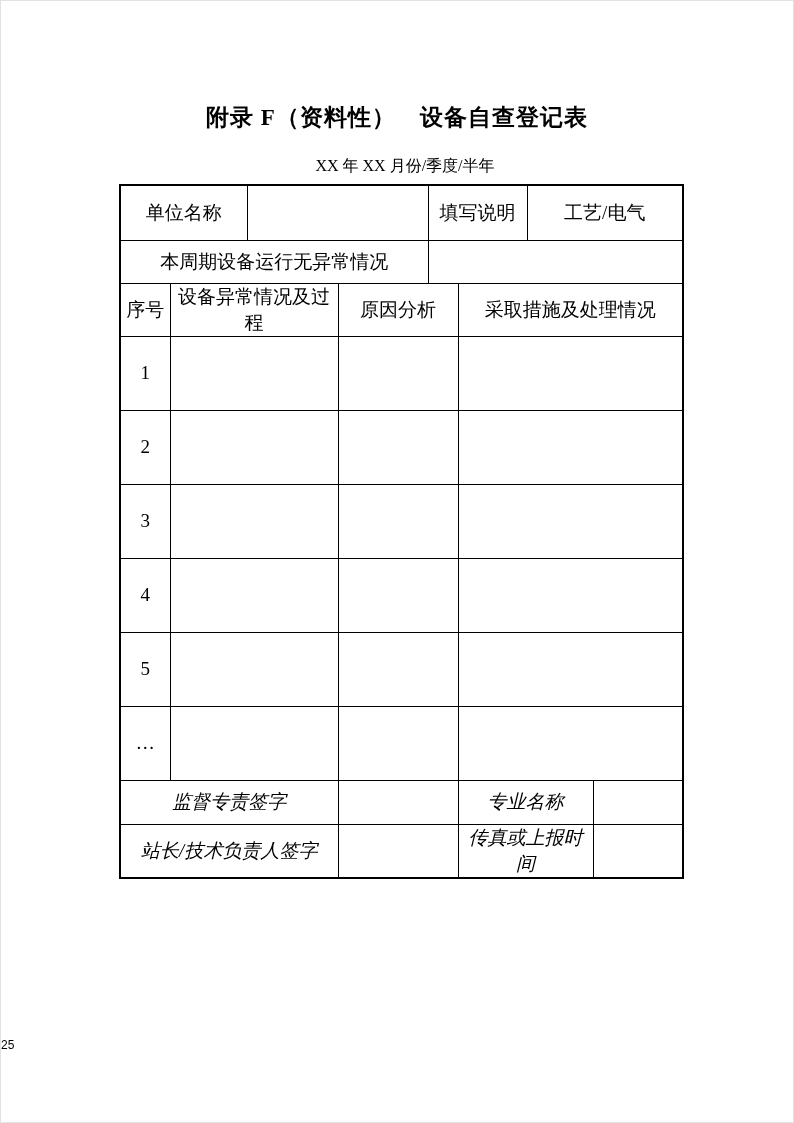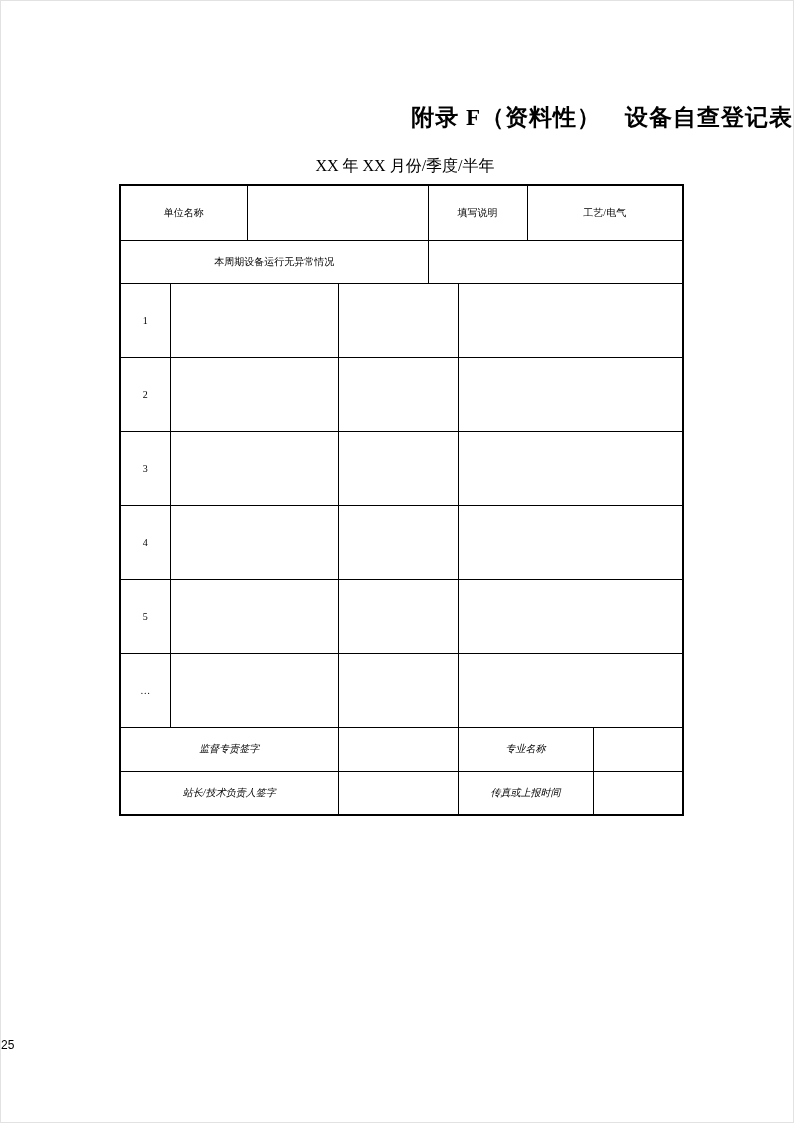--- a/index.html
+++ b/index.html
@@ -12,21 +12,21 @@
     position: relative;
     overflow: hidden;
   }
   .page {
     width: 794px; height: 1123px;
     border: 1px solid #e2e2e2;
     position: relative;
   }
   .doc-title {
     margin: 104px 0 16px 0;
-    text-align: right;
+    text-align: center;
     font-size: 23px;
     line-height: 26px;
     font-weight: bold;
     letter-spacing: 1px;
   }
   .doc-subtitle {
     margin: 26px 0 0 16px;
     text-align: center;
     font-size: 16px;
     line-height: 17px;
@@ -35,21 +35,21 @@
     border-collapse: collapse;
     table-layout: fixed;
     margin: 10px 0 0 118px;
     width: 563px;
     border: 2px solid #000;
   }
   table.form td {
     border: 1px solid #000;
     text-align: center;
     vertical-align: middle;
-    font-size: 10px;
+    font-size: 19px;
     padding: 0 2px;
     overflow: hidden;
   }
   tr.r1 { height: 55px; }
   tr.r2 { height: 43px; margin-top: 40px; }
   tr.r3 { height: 41px; }
   tr.body-row { height: 74px; }
   tr.sig-row { height: 44px; font-style: italic; }
   .notes {
     width: 566px;
@@ -95,20 +95,26 @@
       <td colspan="2"></td>
       <td colspan="2">填写说明</td>
       <td colspan="2">工艺/电气</td>
     </tr>
 
     <tr class="r2">
       <td colspan="4">本周期设备运行无异常情况</td>
       <td colspan="4"></td>
     </tr>
 
+    <tr class="r3">
+      <td>序号</td>
+      <td colspan="2">设备异常情况及过程</td>
+      <td colspan="2">原因分析</td>
+      <td colspan="3">采取措施及处理情况</td>
+    </tr>
 
     <tr class="body-row">
       <td>1</td>
       <td colspan="2"></td>
       <td colspan="2"></td>
       <td colspan="3"></td>
     </tr>
     <tr class="body-row">
       <td>2</td>
       <td colspan="2"></td>

